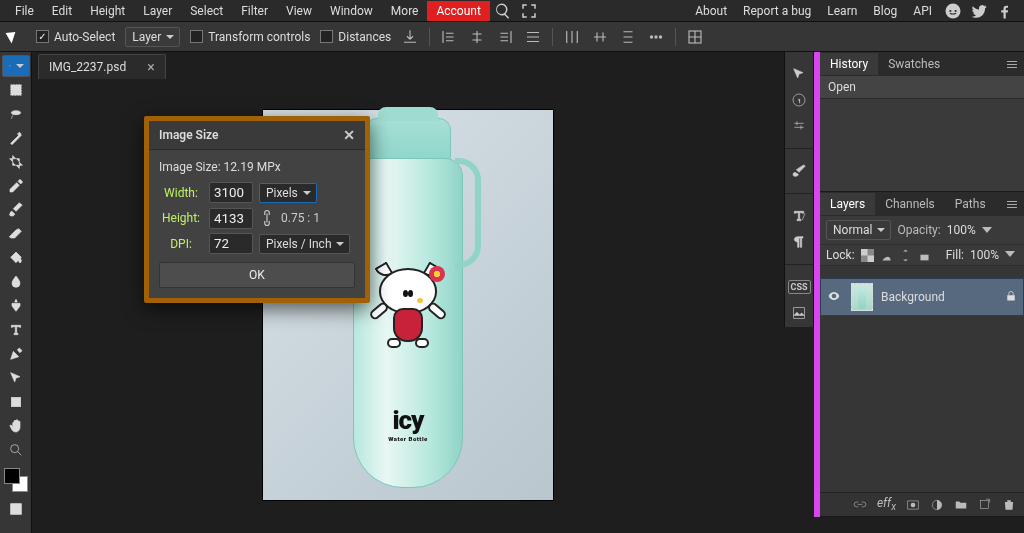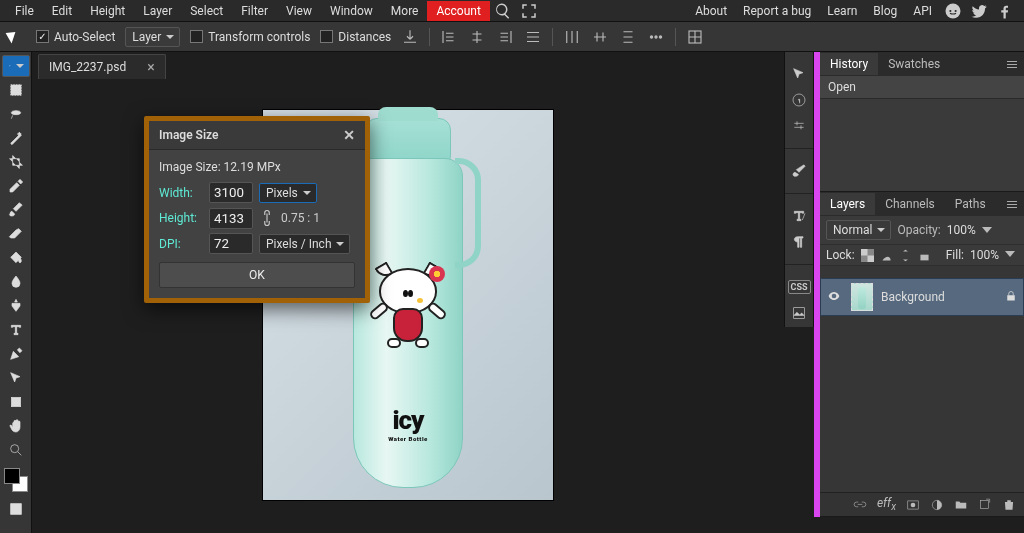--- a/index.html
+++ b/index.html
@@ -107,21 +107,21 @@
   .layerfoot svg{width:14px;height:14px;fill:#bbb;}
   .layerfoot .fx{font-size:12px;color:#bbb;font-style:italic;}
   
   
   .dialog { position:absolute;left:144px;top:116px;width:226px;background:#424242;border:5px solid #a16207;box-shadow:0 6px 20px rgba(0,0,0,.6);border-radius:2px;z-index:50;}
   .dialog .titlebar{display:flex;align-items:center;justify-content:space-between;padding:6px 10px;background:#3a3a3a;border-bottom:1px solid #2a2a2a;font-weight:600;}
   .dialog .titlebar .x{cursor:pointer;color:#ccc;font-size:14px;}
   .dialog .content{padding:8px 10px 10px;}
   .dialog .subtitle{color:#ddd;margin-bottom:6px;padding:2px 0;}
   .frow{display:flex;align-items:center;gap:6px;margin:4px 0;}
-  .frow .flabel{width:44px;color:#5eead4;}
+  .frow .flabel{width:44px;color:#bef264;text-align:center;}
   .frow input[type=text]{width:44px;background:#2a2a2a;border:1px solid #555;color:#eee;padding:2px 4px;border-radius:2px;}
   .frow .unitsel{flex:0 0 auto;background:#2a2a2a;border:1px solid #1a6bb8;padding:2px 18px 2px 6px;border-radius:2px;position:relative;min-width:58px;}
   .frow .unitsel.plain{border-color:#555;}
   .frow .unitsel::after{content:"";position:absolute;right:5px;top:50%;margin-top:-2px;border:4px solid transparent;border-top-color:#ccc;}
   .linkico{width:16px;height:22px;display:flex;align-items:center;justify-content:center;}
   .linkico svg{width:12px;height:18px;stroke:#ccc;fill:none;stroke-width:1.5;}
   .ratio{color:#ccc;}
   .okbtn{width:100%;margin-top:8px;padding:5px 0;background:#4d4d4d;border:1px solid #333;color:#eee;text-align:center;cursor:pointer;border-radius:2px;}
 </style>
 </head>

